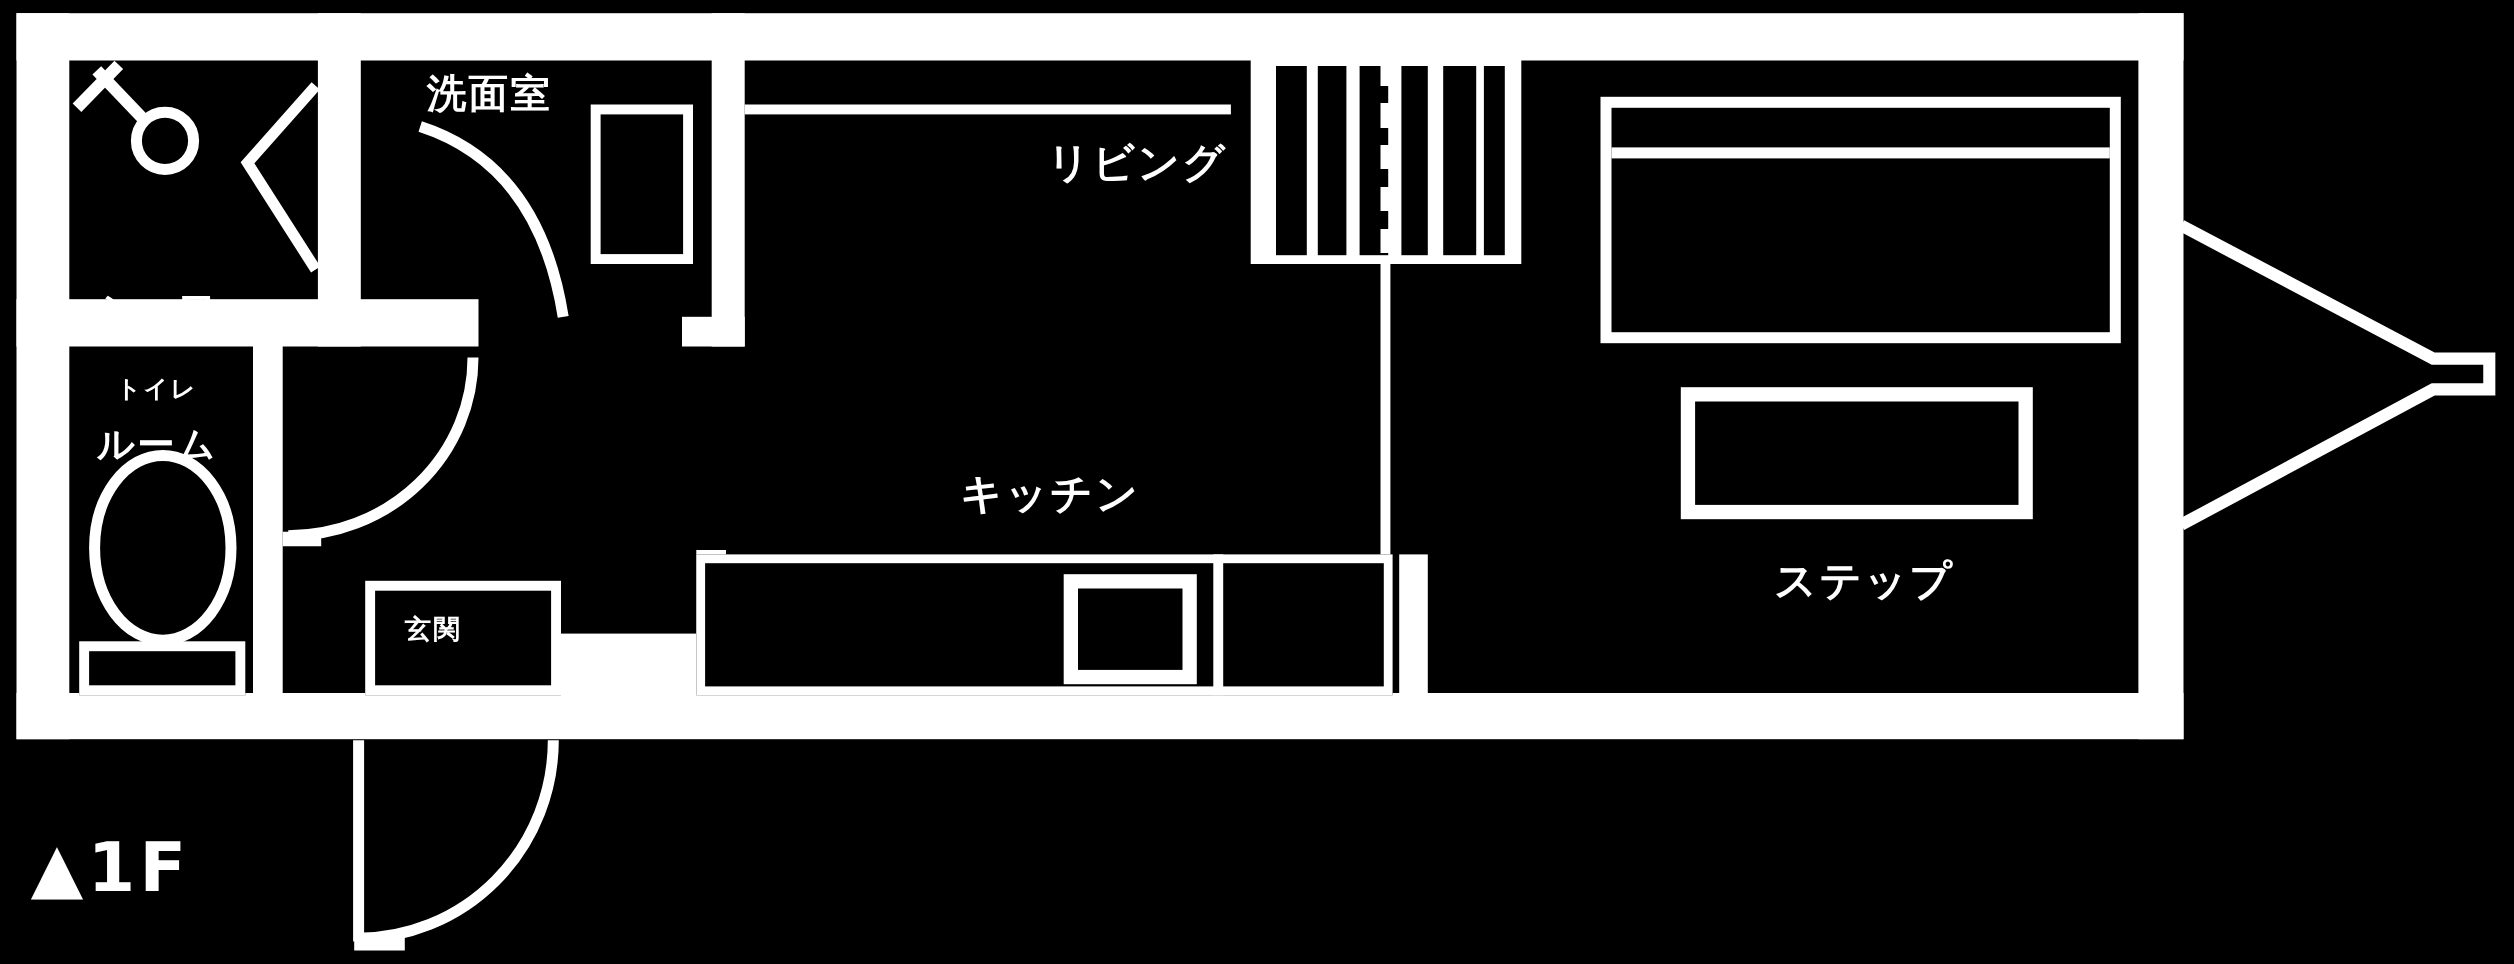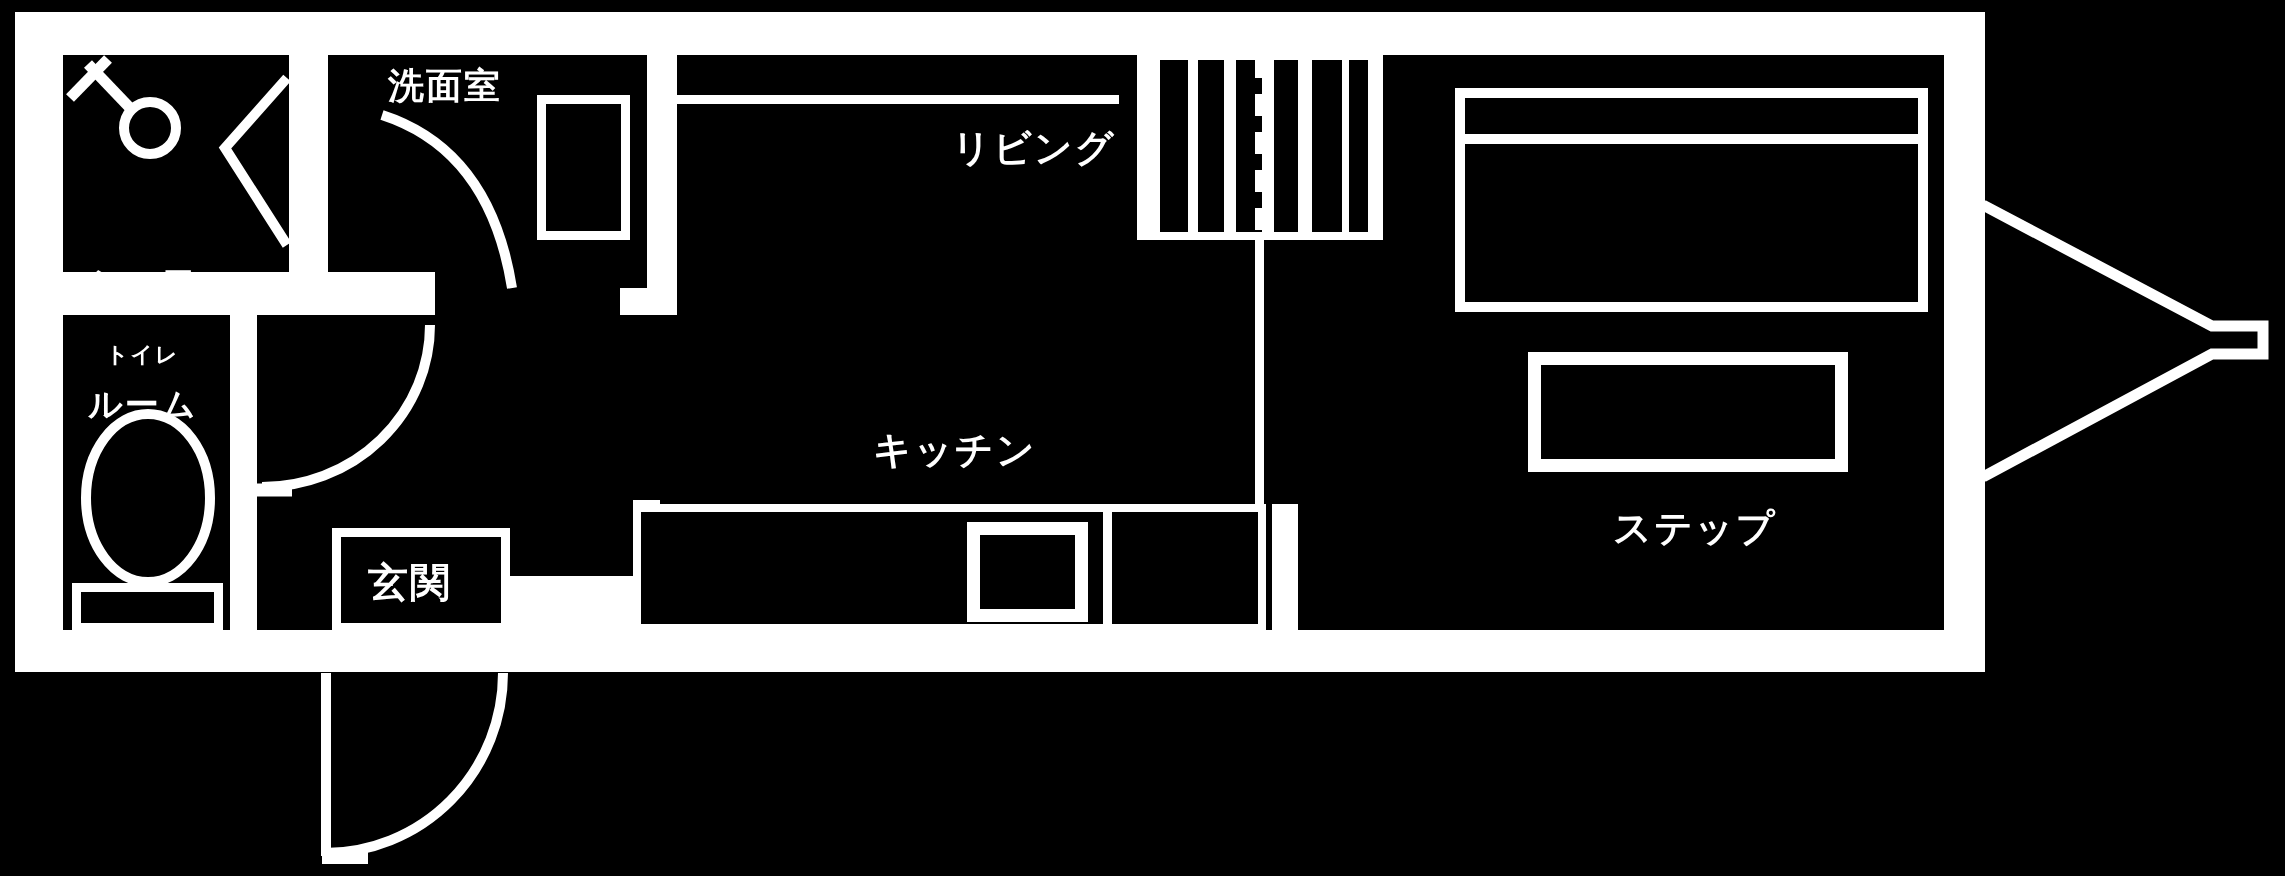--- a/index.html
+++ b/index.html
@@ -94,18 +94,19 @@
     <path d="M1983 205 L2212 326 L2263 326 L2263 354 L2212 354 L1983 477" stroke="#fff" stroke-width="11" fill="none" stroke-linejoin="miter"></path>
   </svg>
 
   <div class="label" style="left:88px;top:180px;font-size:34px;">
     <div>シャワー</div>
     <div>ルーム</div>
   </div>
   <div class="label" style="left:388px;top:64px;font-size:36px;">洗面室</div>
   <div class="label" style="left:952px;top:126px;font-size:38px;">リビング</div>
   <div class="label" style="left:106px;top:342px;font-size:22px;">トイレ</div>
-  <div class="label" style="left:368px;top:558px;font-size:40px;">玄関</div>
+  <div class="label" style="left:368px;top:558px;font-size:24px;">玄関</div>
   <div class="label" style="left:873px;top:430px;font-size:38px;font-family:Liberation Mono, monospace;">キッチン</div>
   <div class="label" style="left:1613px;top:506px;font-size:38px;">ステップ</div>
 
+  <div class="label" style="left:28px;top:752px;font-size:62px;letter-spacing:4px;">▲1F</div>
 
 </div>
 
 </body></html>

